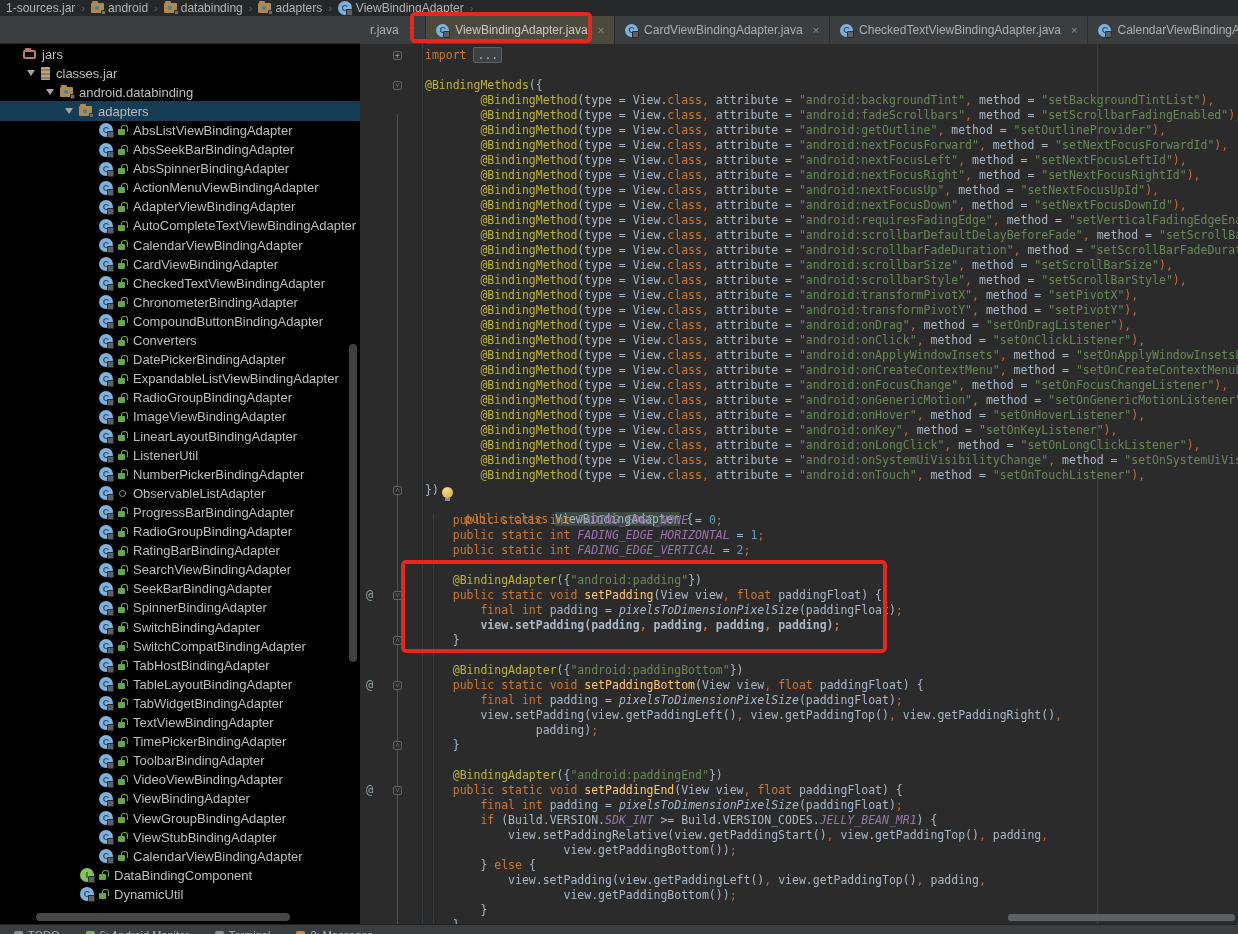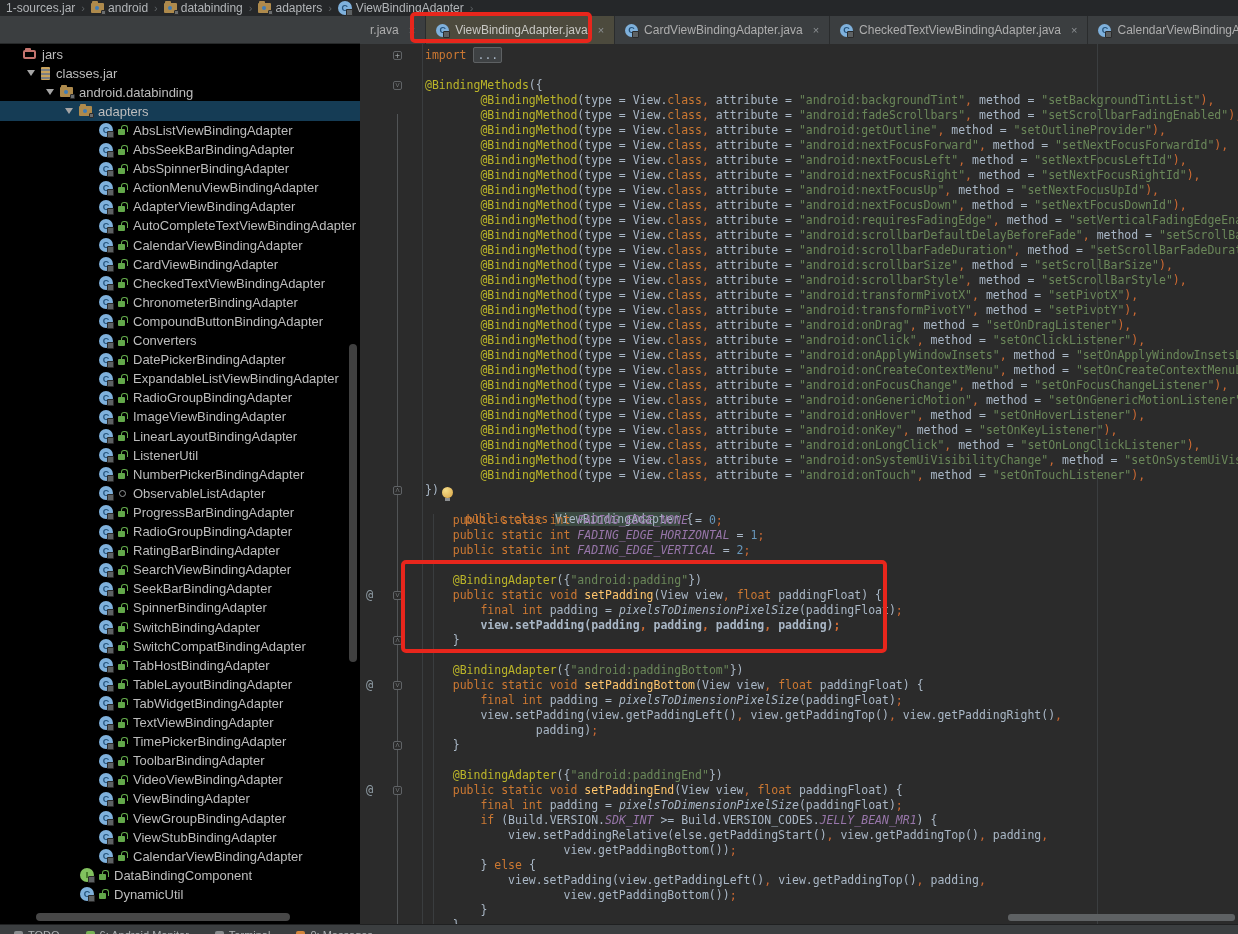--- a/index.html
+++ b/index.html
@@ -583,21 +583,21 @@
         <div class="code-line" style="top: 634px;"><span>    </span><span class="tok-k">public static void </span><span class="tok-m">setPaddingBottom</span><span>(View view</span><span class="tok-p">, </span><span class="tok-k">float</span><span> paddingFloat) {</span></div>
         <div class="code-line" style="top: 649px;"><span>        </span><span class="tok-k">final int </span><span>padding = </span><span class="tok-i">pixelsToDimensionPixelSize</span><span>(paddingFloat)</span><span class="tok-p">;</span></div>
         <div class="code-line" style="top: 664px;"><span>        view.setPadding(view.getPaddingLeft()</span><span class="tok-p">, </span><span>view.getPaddingTop()</span><span class="tok-p">, </span><span>view.getPaddingRight()</span><span class="tok-p">,</span></div>
         <div class="code-line" style="top: 679px;"><span>                padding)</span><span class="tok-p">;</span></div>
         <div class="code-line" style="top: 694px;"><span>    }</span></div>
         <div class="code-line" style="top: 709px;"></div>
         <div class="code-line" style="top: 724px;"><span>    </span><span class="tok-a">@BindingAdapter</span><span>({</span><span class="tok-s">"android:paddingEnd"</span><span>})</span></div>
         <div class="code-line" style="top: 739px;"><span>    </span><span class="tok-k">public static void </span><span class="tok-m">setPaddingEnd</span><span>(View view</span><span class="tok-p">, </span><span class="tok-k">float</span><span> paddingFloat) {</span></div>
         <div class="code-line" style="top: 754px;"><span>        </span><span class="tok-k">final int </span><span>padding = </span><span class="tok-i">pixelsToDimensionPixelSize</span><span>(paddingFloat)</span><span class="tok-p">;</span></div>
         <div class="code-line" style="top: 769px;"><span>        </span><span class="tok-k">if</span><span> (Build.VERSION.</span><span class="tok-c">SDK_INT</span><span> &gt;= Build.VERSION_CODES.</span><span class="tok-c">JELLY_BEAN_MR1</span><span>) {</span></div>
-        <div class="code-line" style="top: 784px;"><span>            view.setPaddingRelative(else.getPaddingStart()</span><span class="tok-p">, </span><span>view.getPaddingTop()</span><span class="tok-p">, </span><span>padding</span><span class="tok-p">,</span></div>
+        <div class="code-line" style="top: 784px;"><span>            view.setPaddingRelative(view.getPaddingStart()</span><span class="tok-p">, </span><span>view.getPaddingTop()</span><span class="tok-p">, </span><span>padding</span><span class="tok-p">,</span></div>
         <div class="code-line" style="top: 799px;"><span>                    view.getPaddingBottom())</span><span class="tok-p">;</span></div>
         <div class="code-line" style="top: 814px;"><span>        } </span><span class="tok-k">else</span><span> {</span></div>
         <div class="code-line" style="top: 829px;"><span>            view.setPadding(view.getPaddingLeft()</span><span class="tok-p">, </span><span>view.getPaddingTop()</span><span class="tok-p">, </span><span>padding</span><span class="tok-p">,</span></div>
         <div class="code-line" style="top: 844px;"><span>                    view.getPaddingBottom())</span><span class="tok-p">;</span></div>
         <div class="code-line" style="top: 859px;"><span>        }</span></div>
         <div class="code-line" style="top: 874px;"><span>    }</span></div>
       </div>
     <div id="gutter-marks">
         <span class="gmark" style="left: 33px; top: 7px;">+</span>
         <span class="gmark" style="left: 33px; top: 37px;">˅</span>

